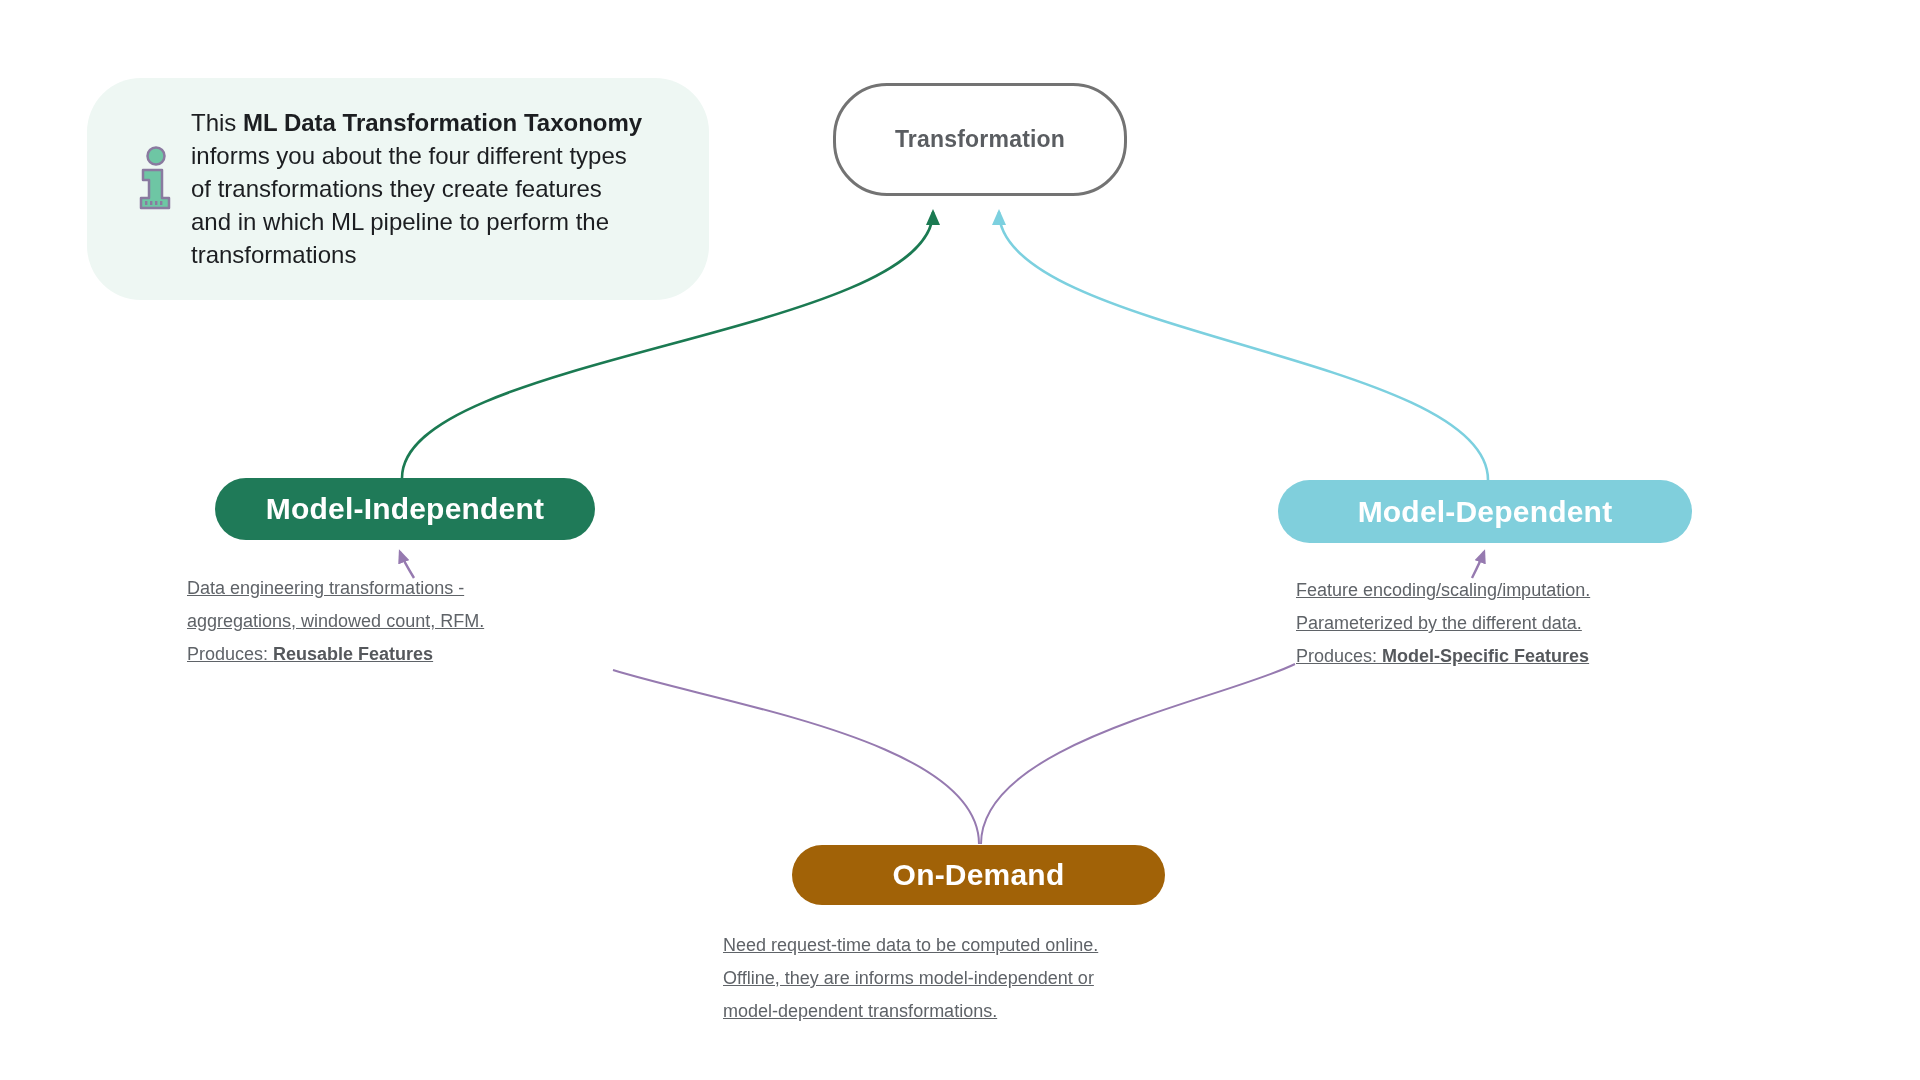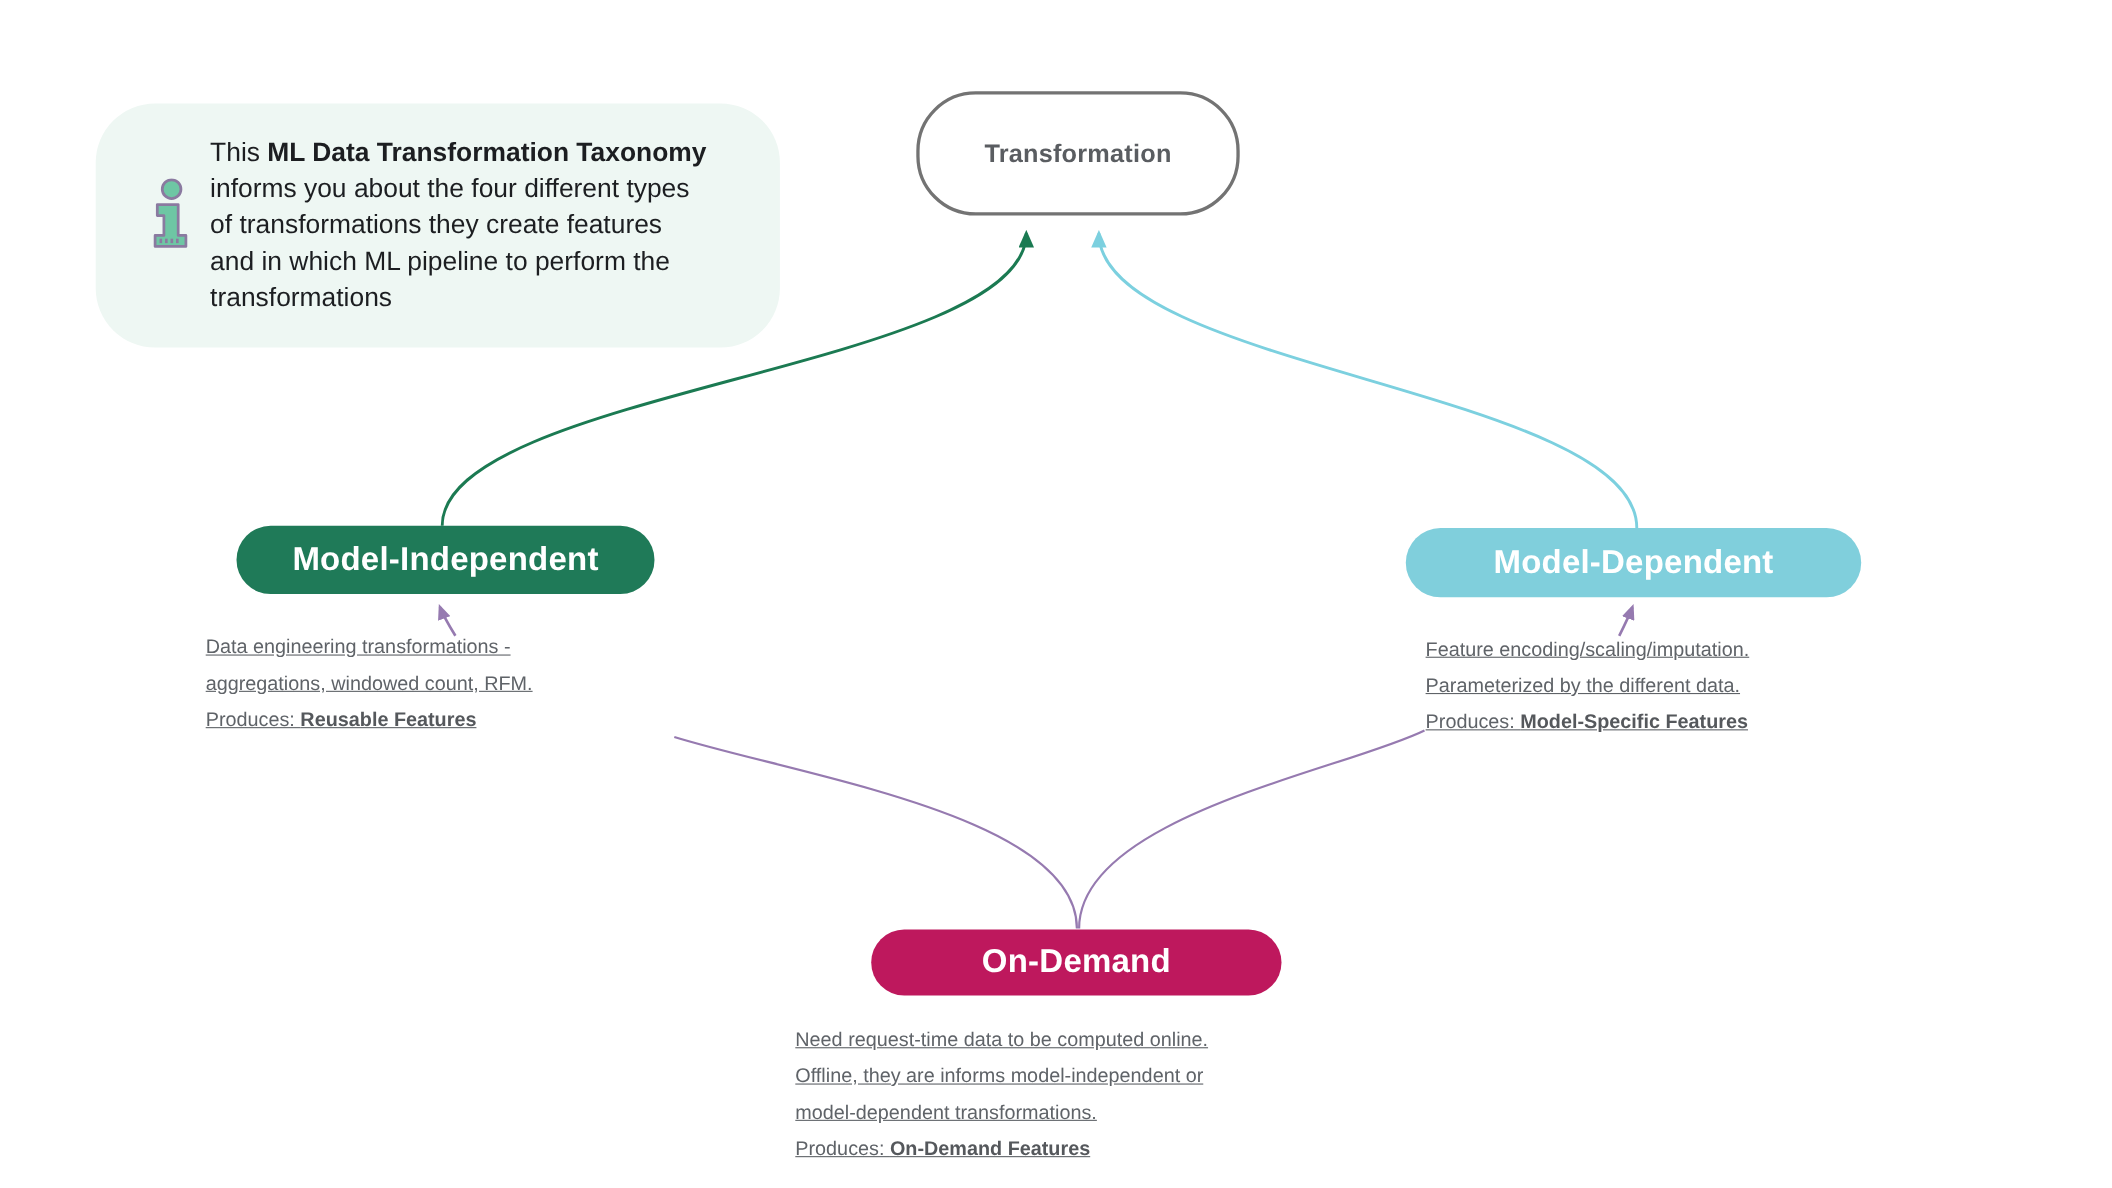--- a/index.html
+++ b/index.html
@@ -4,21 +4,20 @@
 <style>
   html,body{margin:0;padding:0;background:#ffffff;}
   #stage{
     position:relative;width:1920px;height:1080px;background:#ffffff;overflow:hidden;
     font-family:"Liberation Sans",sans-serif;
   }
   
   .info-callout{
     position:absolute;left:87px;top:78px;width:622px;height:222px;
     border-radius:54px;
-    margin-top:16px;
   }
   .info-icon{position:absolute;left:46px;top:68px;width:44px;height:72px;}
   .info-text{
     position:absolute;left:104px;top:28px;width:510px;
     font-size:24px;line-height:33px;color:#1c1e21;
   }
   .info-text b{font-weight:700;}
   
   .node{
     position:absolute;display:flex;align-items:center;justify-content:center;
@@ -101,36 +100,35 @@
   </div>
 
   <div class="node node-mi" style="background-color: rgb(31, 122, 88);">
     <span>Model-Independent</span>
   </div>
 
   <div class="node node-md" style="background-color: rgb(128, 207, 220);">
     <span>Model-Dependent</span>
   </div>
 
-  <div class="node node-od" style="background-color: #be185d;">
+  <div class="node node-od" style="background-color: #a16207;">
     <span>On-Demand</span>
   </div>
 
   <div class="desc desc-mi">
     <div>Data engineering transformations -</div>
     <div>aggregations, windowed count, RFM.</div>
     <div><span>Produces: </span><b>Reusable Features</b></div>
   </div>
 
   <div class="desc desc-md">
     <div>Feature encoding/scaling/imputation.</div>
     <div>Parameterized by the different data.</div>
     <div><span>Produces: </span><b>Model-Specific Features</b></div>
   </div>
 
   <div class="desc desc-od">
     <div>Need request-time data to be computed online.</div>
     <div>Offline, they are informs model-independent or</div>
     <div>model-dependent transformations.</div>
-    <div><span>Produces: </span><b>On-Demand Features</b></div>
   </div>
 
 </div>
 
 </body></html>

